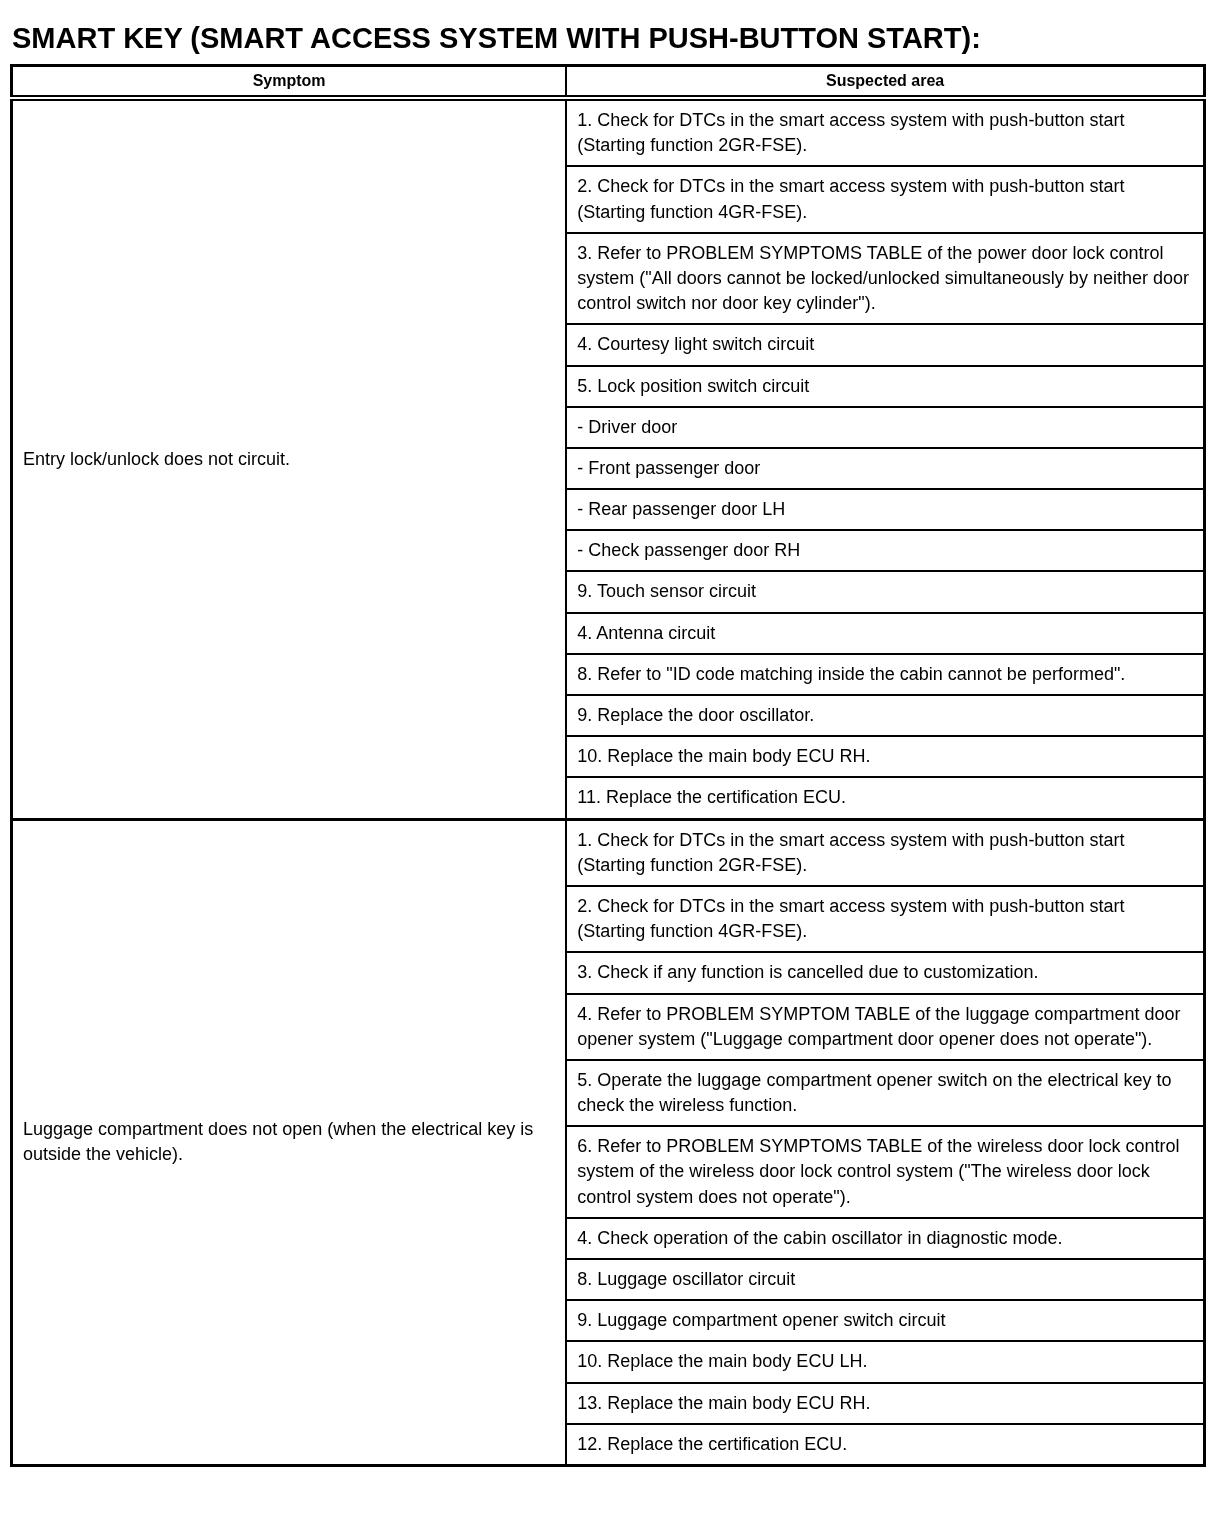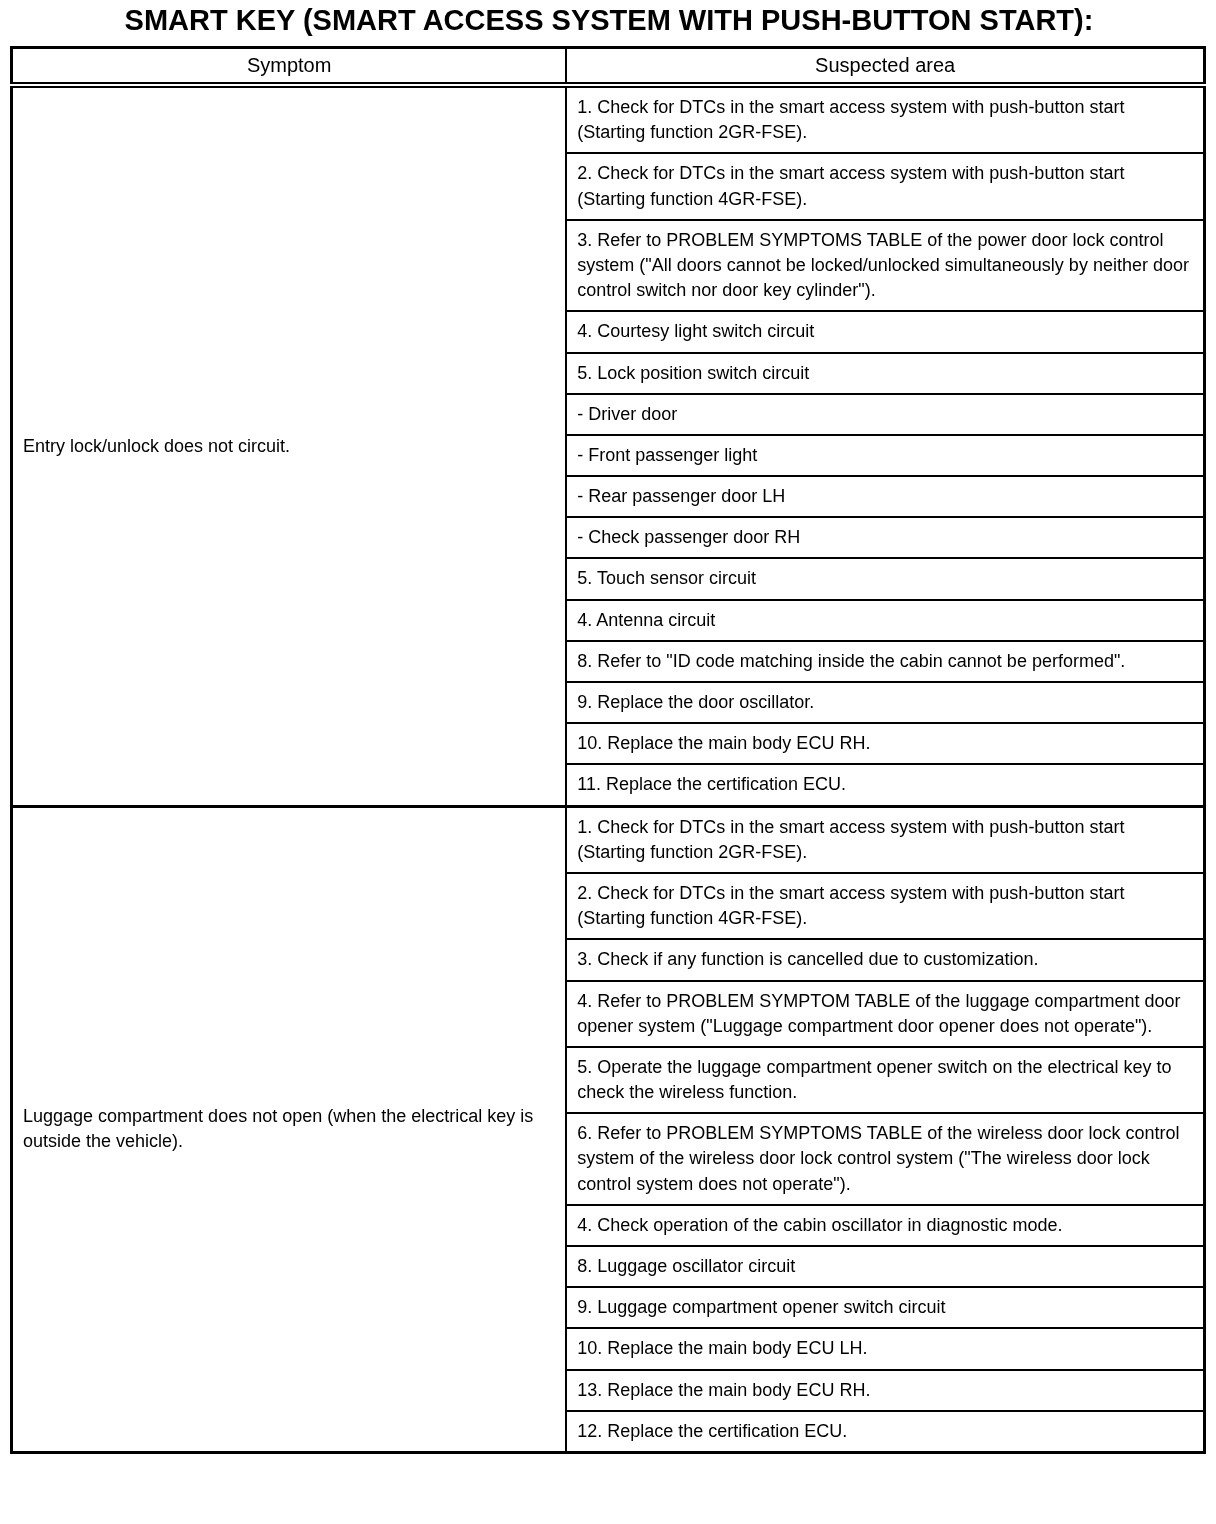--- a/index.html
+++ b/index.html
@@ -7,37 +7,36 @@
   body {
     width: 1216px;
     color: #000000;
     font-family: "Liberation Sans", sans-serif;
     -webkit-font-smoothing: antialiased;
   }
   .page { padding: 4px 10px 14px 10px; }
   .doc-title {
     font-size: 29px;
     font-weight: bold;
-    margin: 0 0 9px 2px;
+    margin: 18px 0 9px 2px;
     white-space: nowrap;
-    text-align: center;
   }
   table.symptom-table {
     width: 100%;
     border-collapse: collapse;
     border: 3px solid #000;
     table-layout: fixed;
   }
   col.col-symptom { width: 46.5%; }
   col.col-area { width: 53.5%; }
   th {
     border: 2px solid #000;
     border-bottom: 6px double #000;
-    font-size: 20px;
-    font-weight: normal;
+    font-size: 16px;
+    font-weight: bold;
     padding: 5px 4px;
   }
   td {
     border: 2px solid #000;
     font-size: 18px;
     line-height: 1.4;
     padding: 7px 12px 7px 10px;
     vertical-align: middle;
     word-wrap: break-word;
   }
@@ -79,30 +78,30 @@
       <tr>
           <td>4. Courtesy light switch circuit</td>
         </tr>
       <tr>
           <td>5. Lock position switch circuit</td>
         </tr>
       <tr>
           <td>- Driver door</td>
         </tr>
       <tr>
-          <td>- Front passenger light</td>
+          <td>- Front passenger door</td>
         </tr>
       <tr>
           <td>- Rear passenger door LH</td>
         </tr>
       <tr>
           <td>- Check passenger door RH</td>
         </tr>
       <tr>
-          <td>5. Touch sensor circuit</td>
+          <td>9. Touch sensor circuit</td>
         </tr>
       <tr>
           <td>4. Antenna circuit</td>
         </tr>
       <tr>
           <td>8. Refer to "ID code matching inside the cabin cannot be performed".</td>
         </tr>
       <tr>
           <td>9. Replace the door oscillator.</td>
         </tr>

